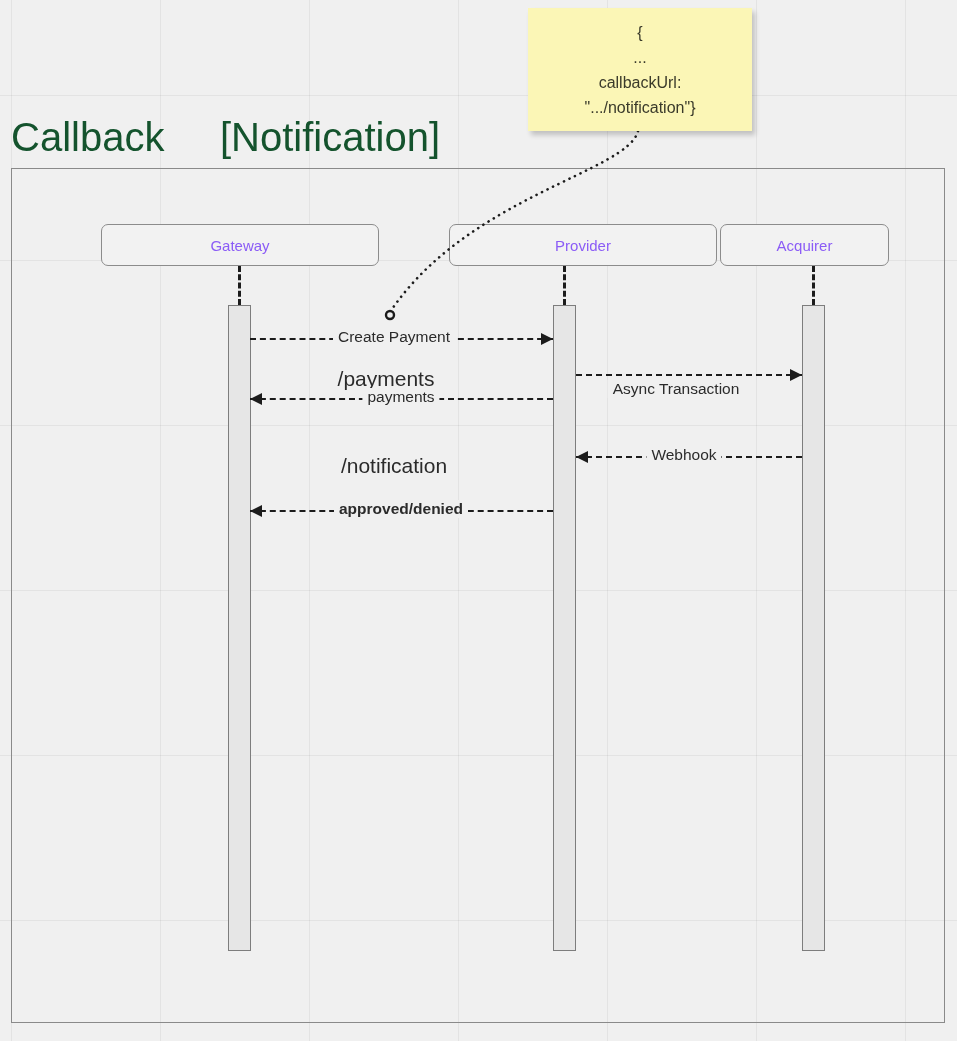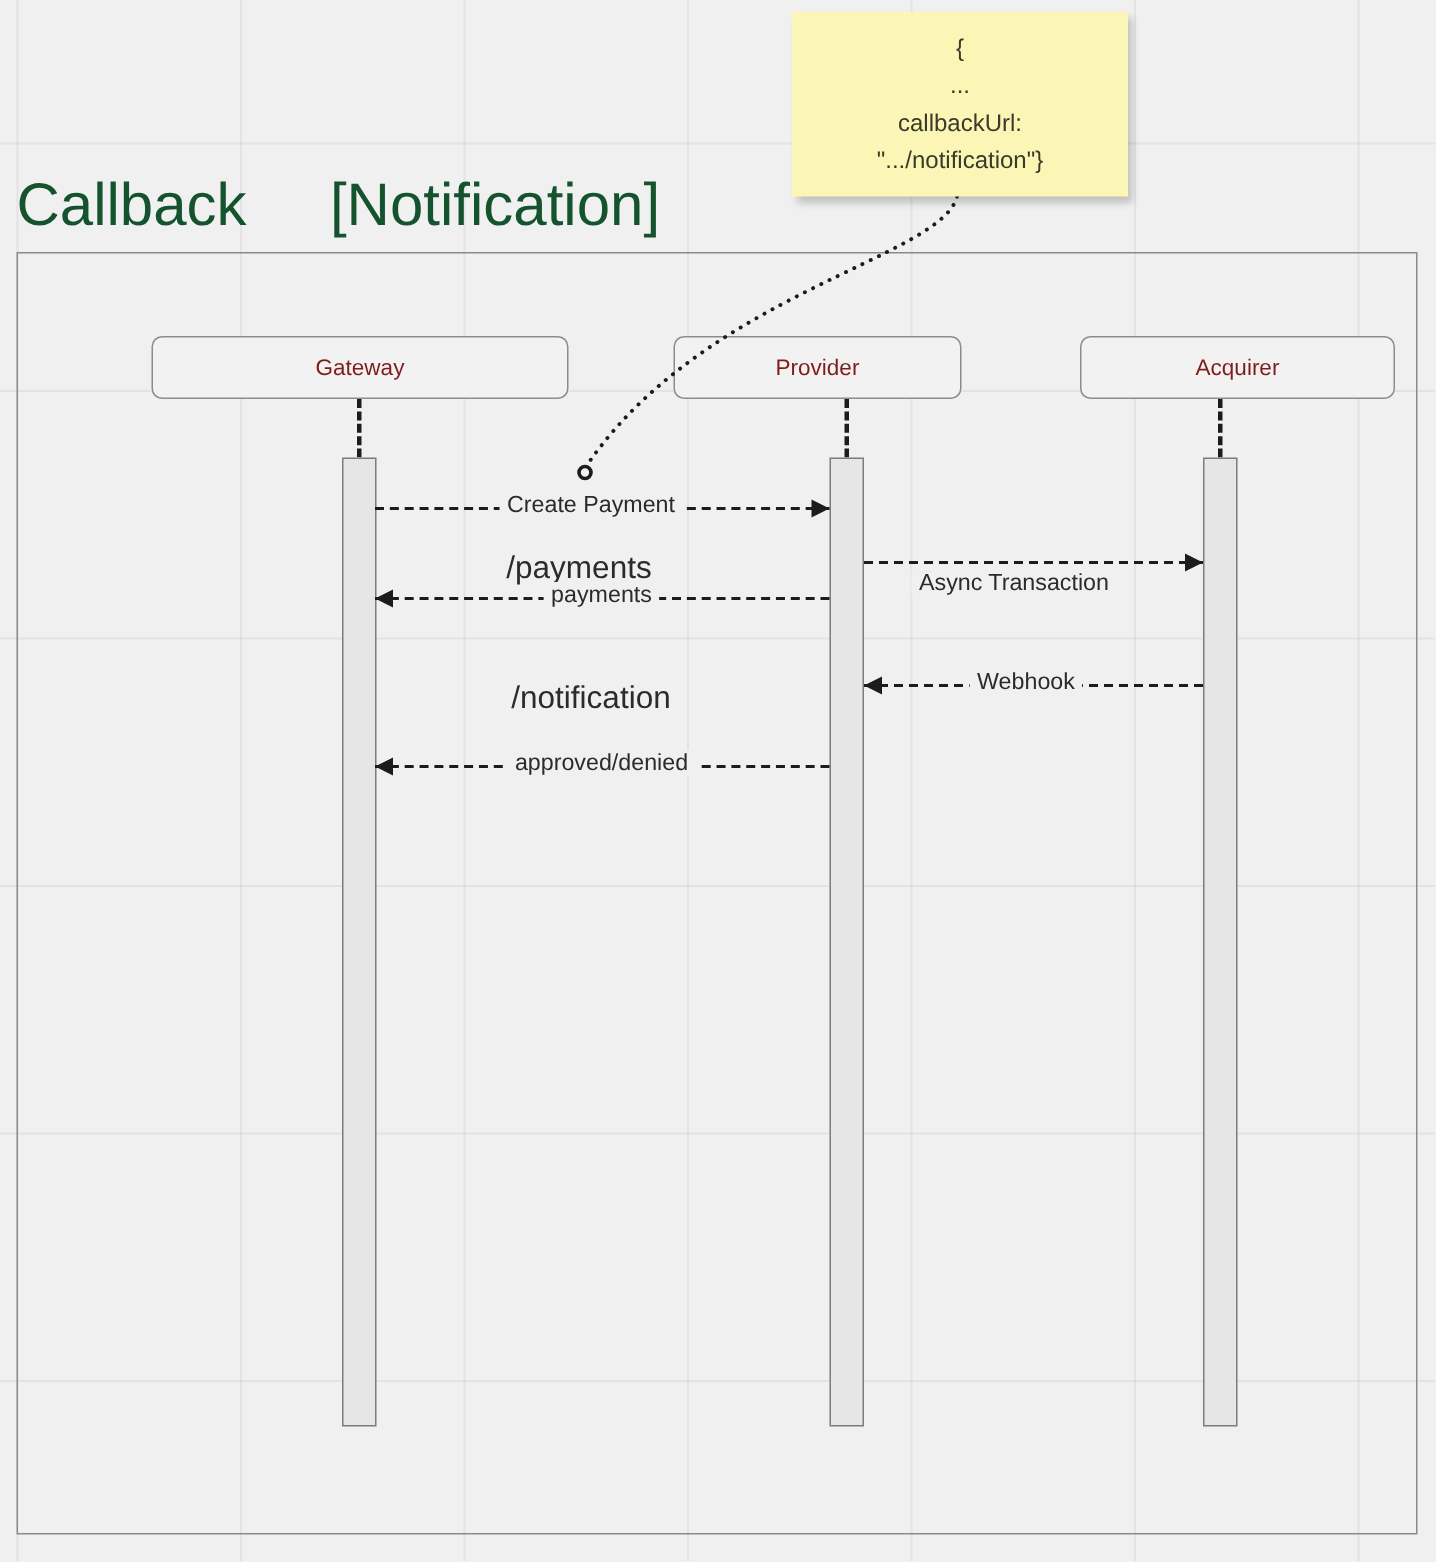--- a/index.html
+++ b/index.html
@@ -52,21 +52,21 @@
   .participant-box {
     position: absolute;
     height: 42px;
     border: 1px solid #8c8c8c;
     border-radius: 7px;
     background: #f2f2f2;
     display: flex;
     align-items: center;
     justify-content: center;
     font-size: 15px;
-    color: #7f1d1d;
+    color: #8b5cf6;
     box-sizing: border-box;
   }
   
   .lifeline {
     position: absolute;
     width: 0;
     border-left: 3px dashed #1c1c1c;
   }
   
   .activation {
@@ -150,24 +150,24 @@
 
   <div id="lifelines-layer">
       <div class="lifeline" style="left: 238px; top: 266px; height: 39px;"></div>
       <div class="lifeline" style="left: 563px; top: 266px; height: 39px;"></div>
       <div class="lifeline" style="left: 812px; top: 266px; height: 39px;"></div>
     </div>
   <div id="participants-layer">
       <div class="participant-box" style="left: 101px; top: 224px; width: 278px;">
         <span>Gateway</span>
       </div>
-      <div class="participant-box" style="left: 449px; top: 224px; width: 192px;">
+      <div class="participant-box" style="left: 449px; top: 224px; width: 268px;">
         <span>Provider</span>
       </div>
-      <div class="participant-box" style="left: 720px; top: 224px; width: 210px;">
+      <div class="participant-box" style="left: 720px; top: 224px; width: 169px;">
         <span>Acquirer</span>
       </div>
     </div>
   <div id="activations-layer">
       <div class="activation" style="left: 228px; top: 305px; height: 646px;"></div>
       <div class="activation" style="left: 553px; top: 305px; height: 646px;"></div>
       <div class="activation" style="left: 802px; top: 305px; height: 646px;"></div>
     </div>
   <div id="messages-layer">
       <div class="msg-line" style="left: 250px; top: 338px; width: 303px;"></div>
@@ -178,21 +178,21 @@
       <div class="arrow-head right" style="top: 369px; left: 790px;"></div>
       <div class="msg-label" style="left: 676px; top: 380px;">Async Transaction</div>
       <div class="msg-line" style="left: 250px; top: 398px; width: 303px;"></div>
       <div class="arrow-head left" style="top: 393px; left: 250px;"></div>
       <div class="msg-label" style="left: 401px; top: 388px;">payments</div>
       <div class="msg-line" style="left: 576px; top: 456px; width: 226px;"></div>
       <div class="arrow-head left" style="top: 451px; left: 576px;"></div>
       <div class="msg-label" style="left: 684px; top: 446px;">Webhook</div>
       <div class="msg-line" style="left: 250px; top: 510px; width: 303px;"></div>
       <div class="arrow-head left" style="top: 505px; left: 250px;"></div>
-      <div class="msg-label" style="left: 401px; top: 500px;">approved/denied</div>
+      <div class="msg-label" style="left: 401px; top: 500px; font-weight: bold;">approved/denied</div>
       <div class="msg-extra-label" style="left: 394px; top: 454px;">/notification</div>
     </div>
 
   <svg class="note-connector" id="note-connector-svg" viewBox="0 0 957 1041">
       <path d="M 638 131 C 628 172, 468 196, 390 312" fill="none" stroke="#1c1c1c" stroke-width="2.6" stroke-dasharray="0.1 6" stroke-linecap="round"></path>
       <circle cx="390" cy="315" r="4" fill="#f0f0f0" stroke="#1c1c1c" stroke-width="2.4"></circle>
     </svg>
 
   <div class="note" id="note-box" style="left: 528px; top: 8px; width: 224px; height: 123px;">
       <div class="note-line">{</div>

